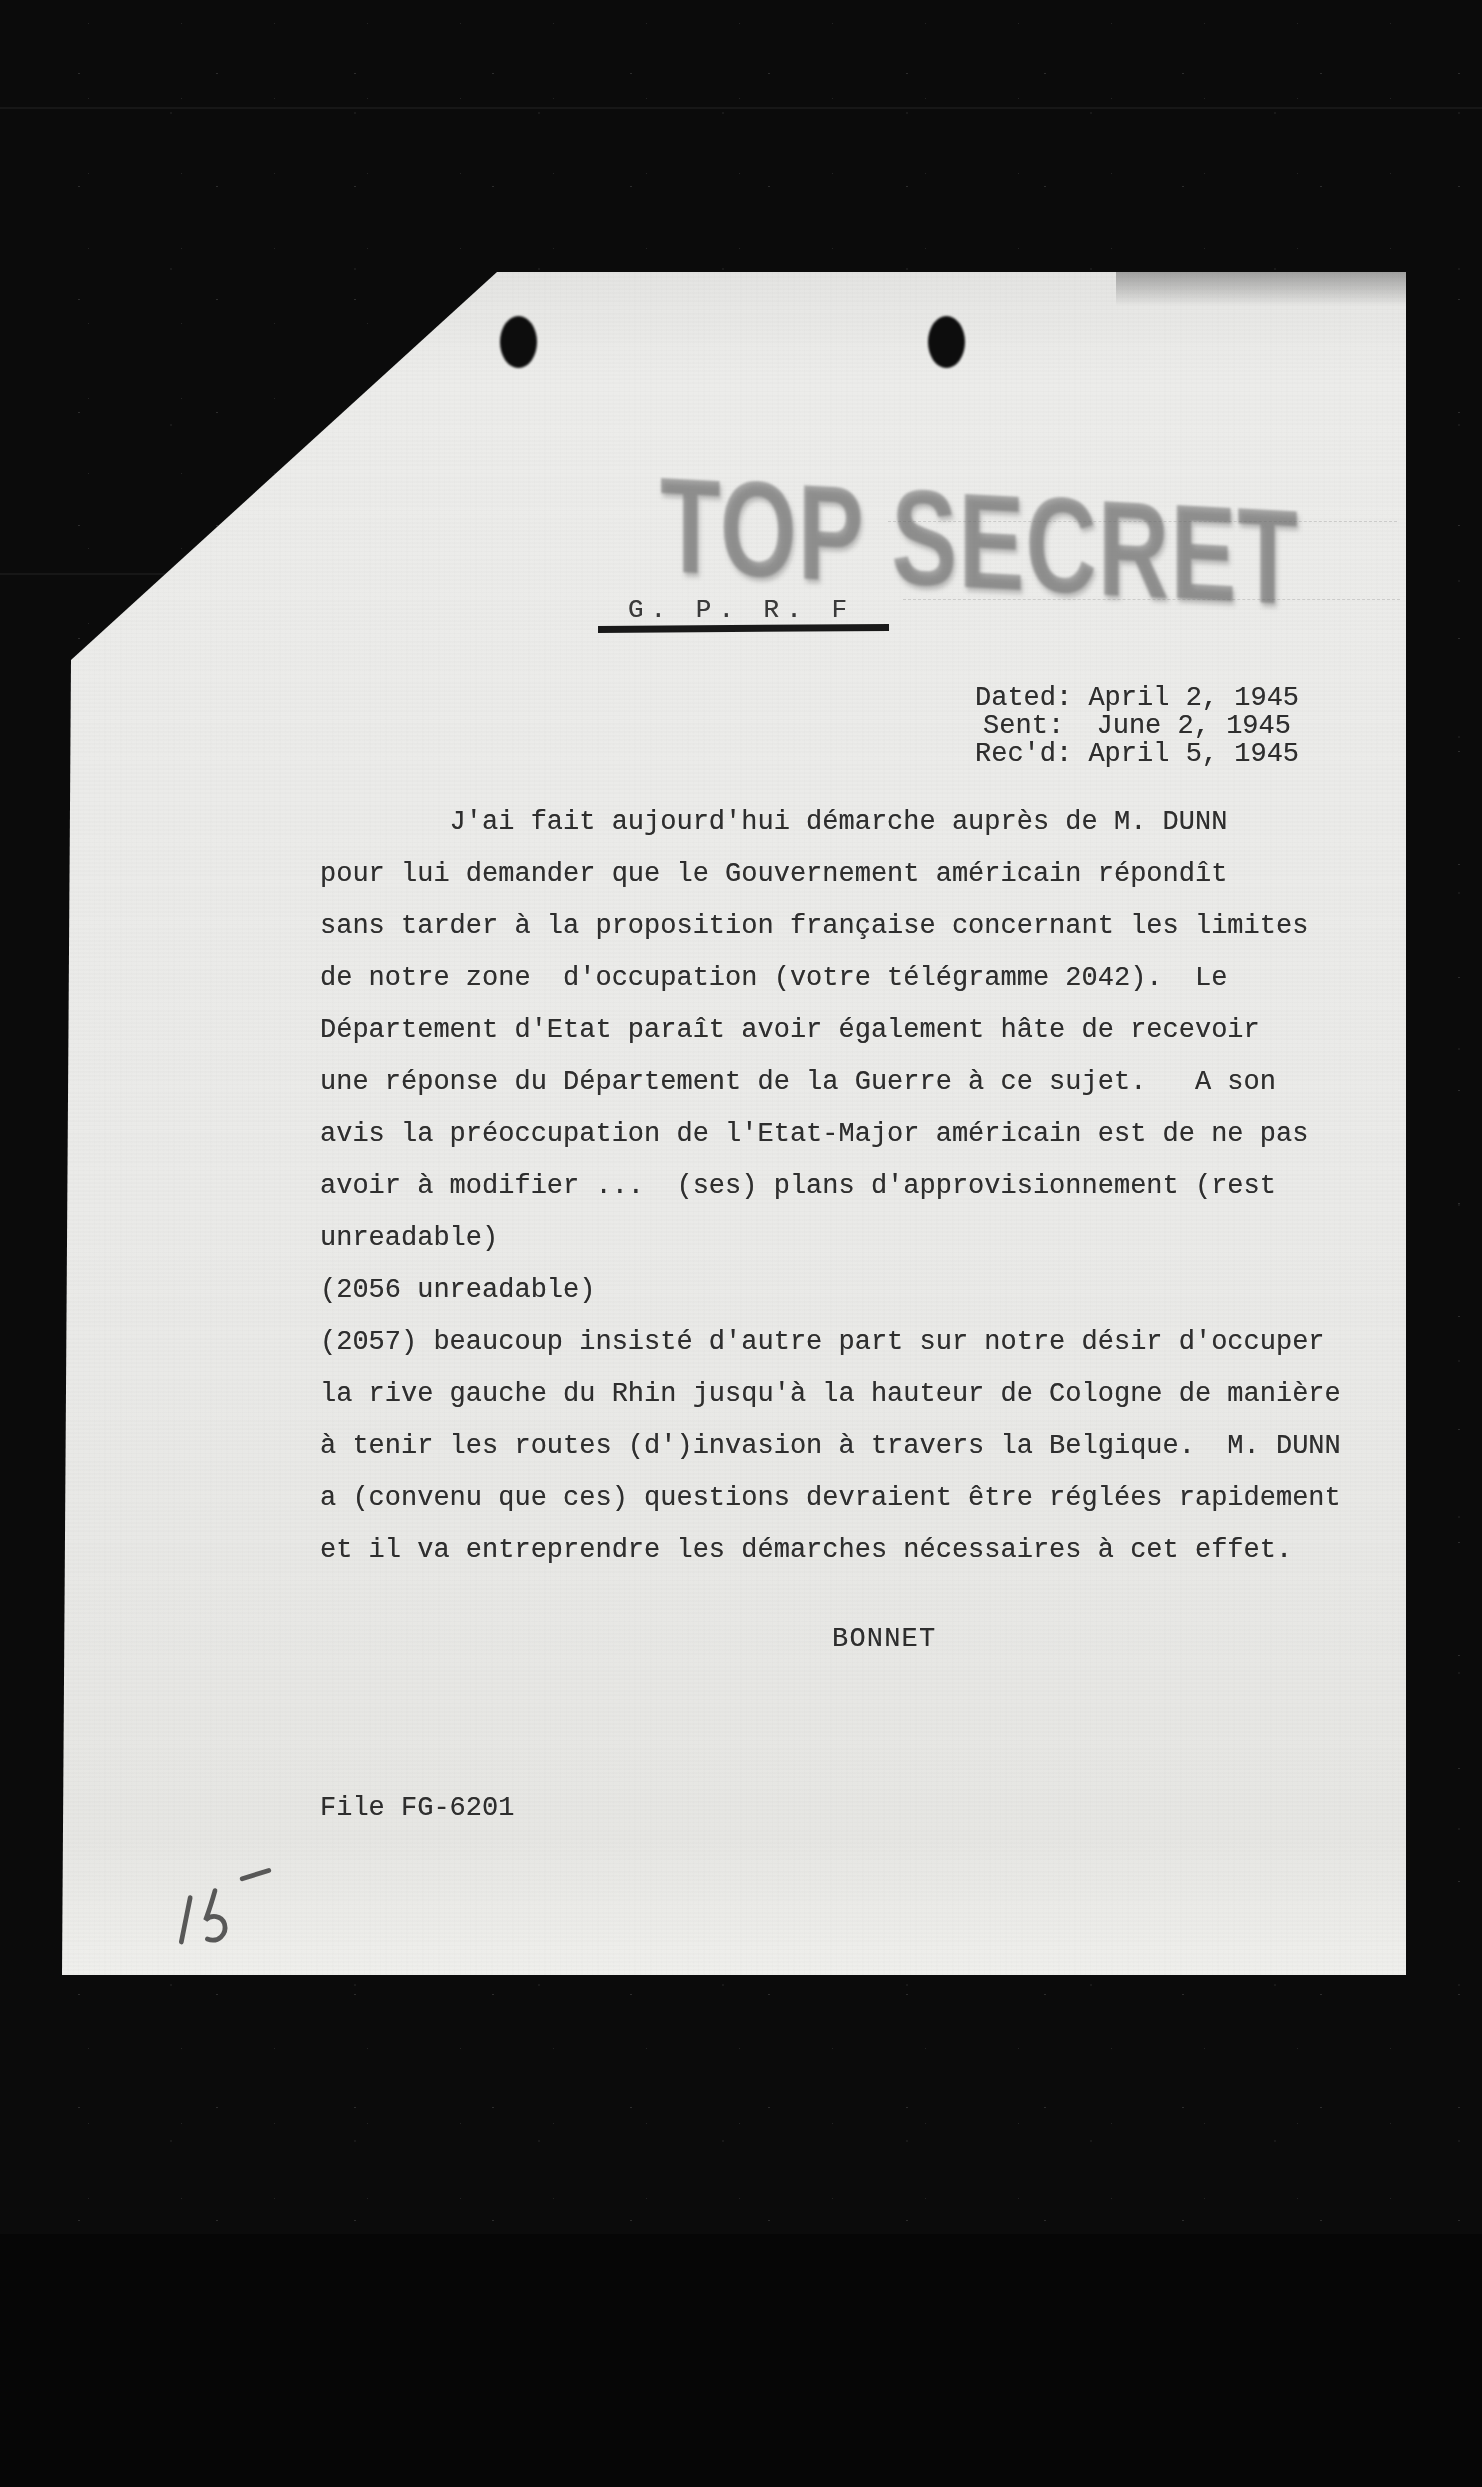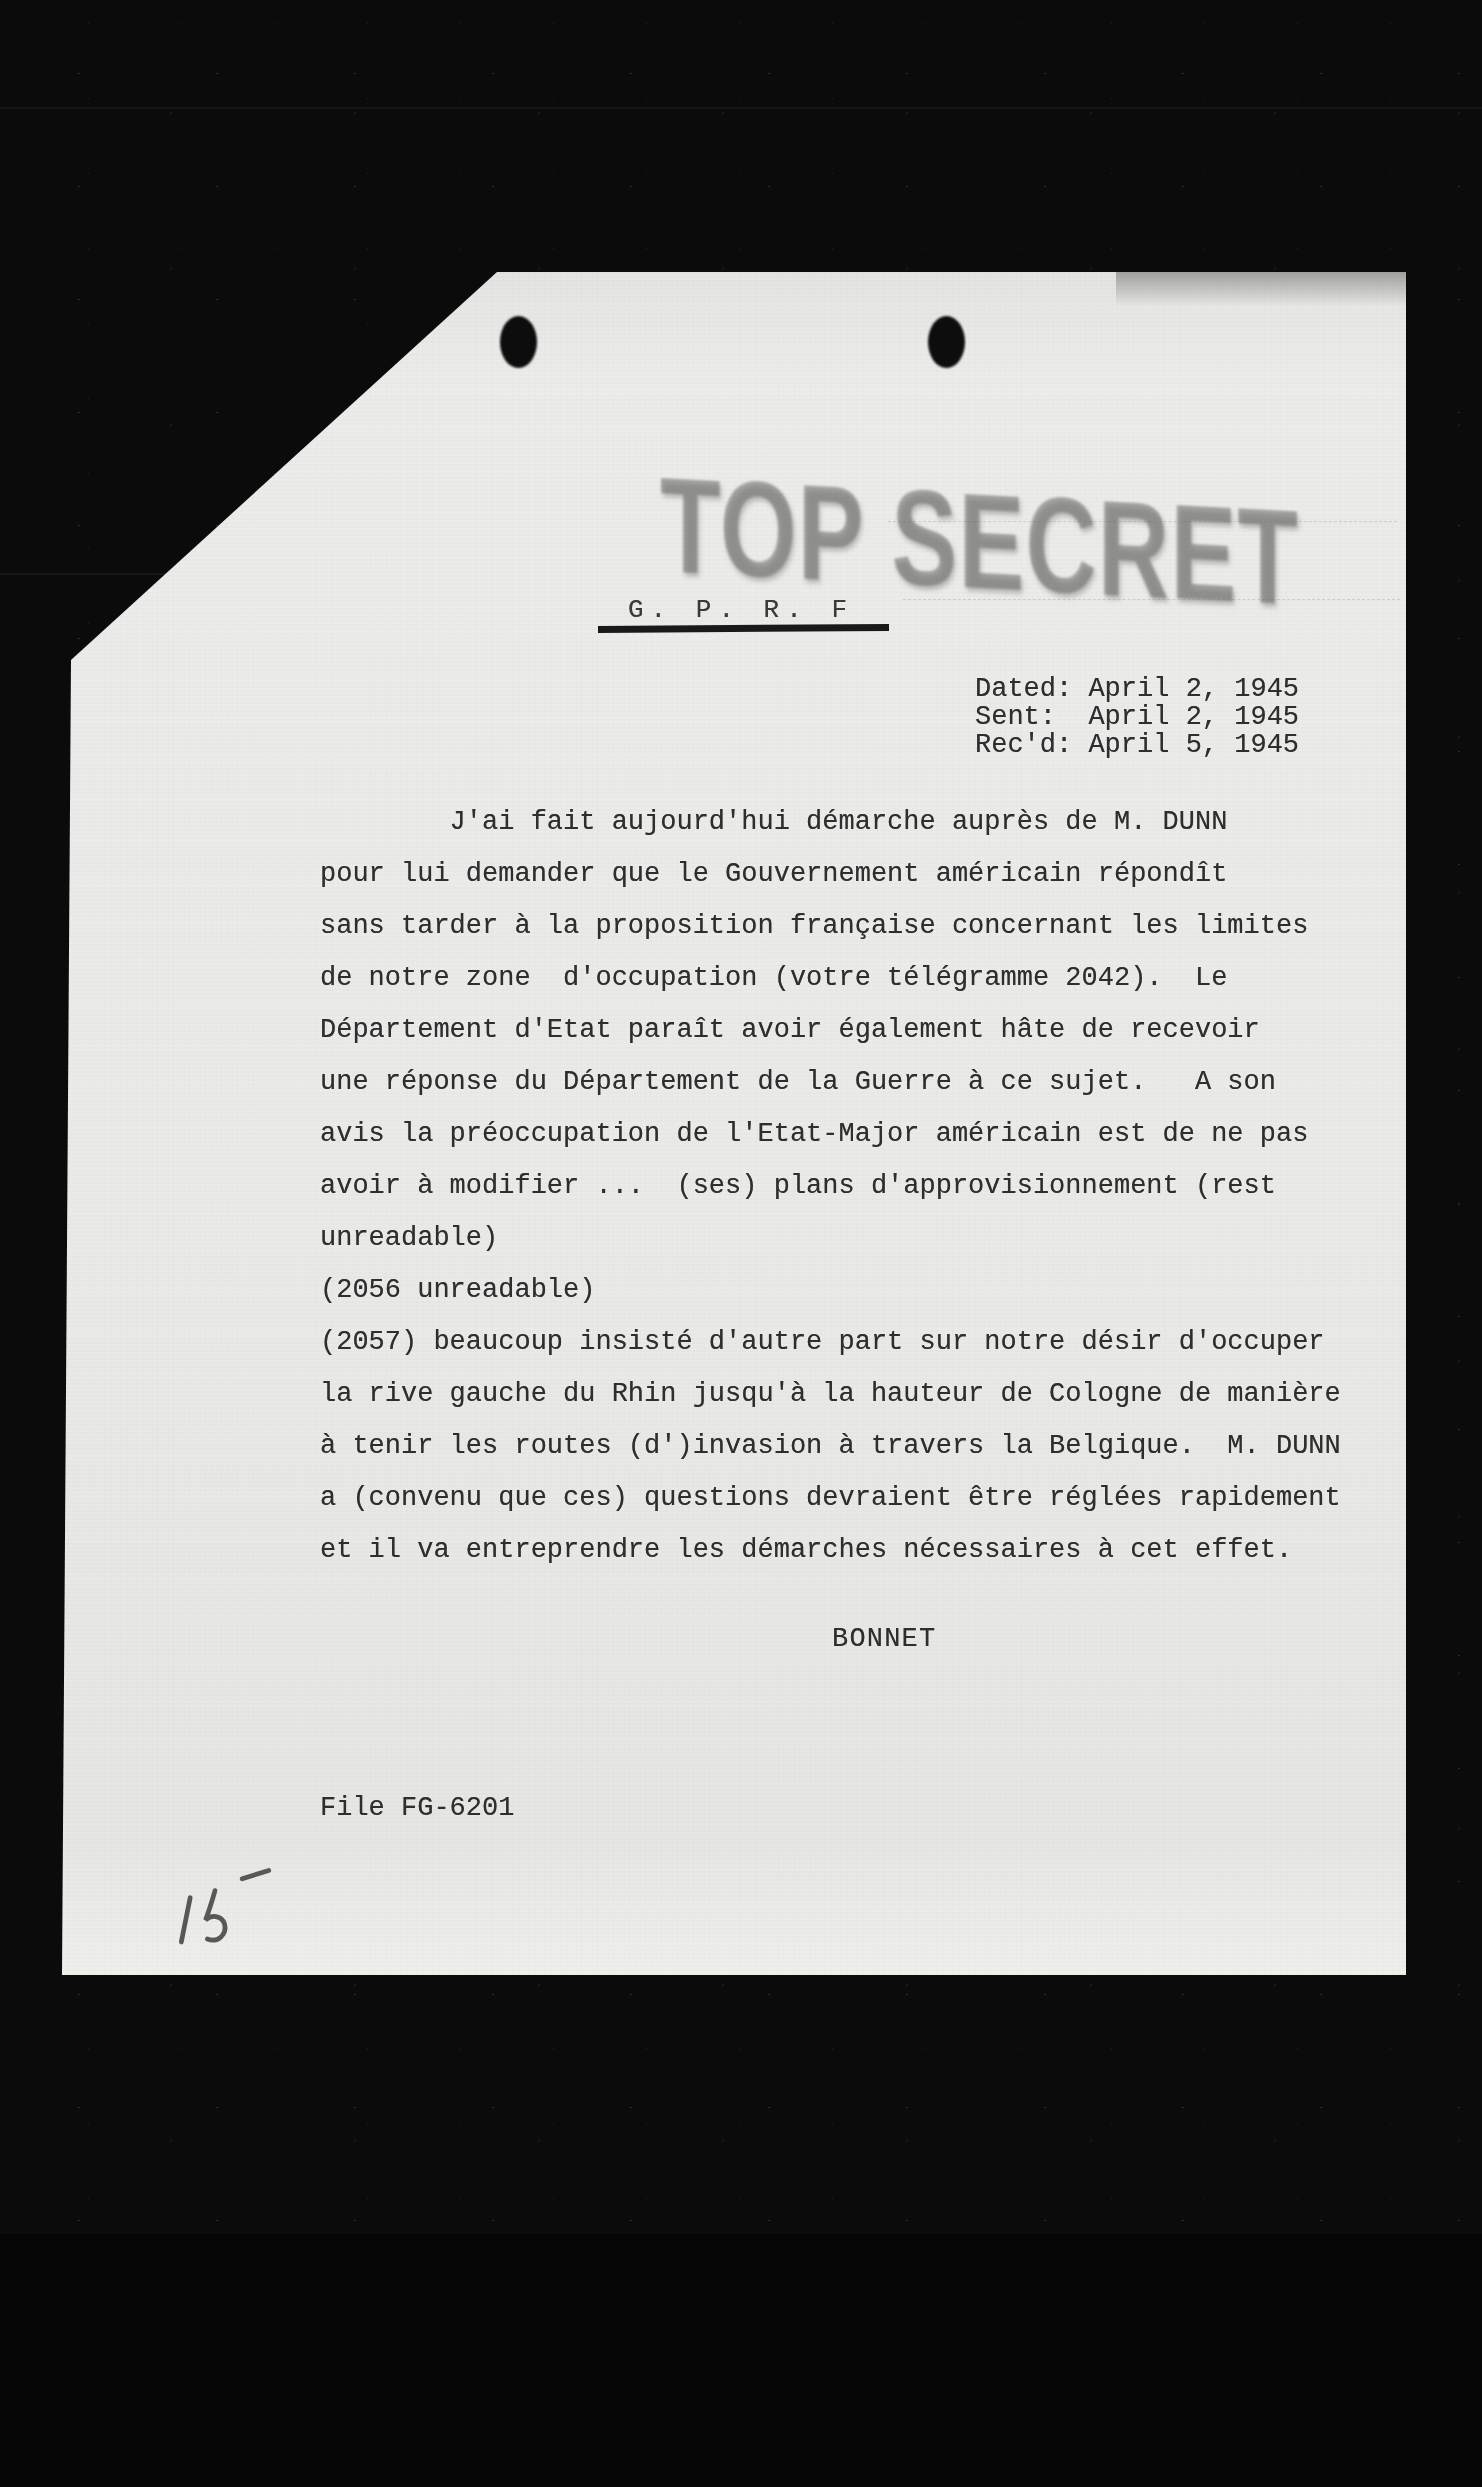--- a/index.html
+++ b/index.html
@@ -38,21 +38,21 @@
     letter-spacing:1.2px;color:rgba(104,104,104,.52);
     transform:rotate(3deg) skewX(3deg) scaleX(.73);
     transform-origin:left top;
     filter:blur(1.3px);
     text-shadow:2.4px 3.6px 5.3px rgba(90,90,90,.35);
   }
   .gprf{position:absolute;left:566px;top:323px;font-size:26px;letter-spacing:7px;color:#3a3a3a;}
   .gprf-underline{position:absolute;left:536px;top:353px;width:291px;height:7px;
     background:#191919;transform:rotate(-.4deg);}
   .header-left{position:absolute;left:262px;top:403px;line-height:28px;}
-  .header-right{position:absolute;left:913px;top:403px;line-height:28px;text-align:center;}
+  .header-right{position:absolute;left:913px;top:412px;line-height:28px;text-align:center;}
   .body-text{position:absolute;left:258px;top:524px;width:1042px;line-height:52px;}
   .signature{position:absolute;left:770px;top:1320px;letter-spacing:1.2px;margin-top:32px;}
   .file-number{position:absolute;left:258px;top:1510px;margin-top:11px;}
   .exam-block{position:absolute;left:862px;top:1470px;line-height:27px;}
   .sub-o{position:relative;top:.38em;}
   .faint-rule{position:absolute;border-top:1.8px dashed rgba(80,80,80,.20);}
   .handwritten{position:absolute;left:101px;top:1584px;}
 </style>
 </head>
 <body>
@@ -71,21 +71,21 @@
 
     <div class="faint-rule" style="left:826px;top:249px;width:509px;"></div>
     <div class="faint-rule" style="left:841px;top:327px;width:497px;"></div>
 
     <div class="stamp">TOP SECRET</div>
 
     <div class="typewriter gprf">G. P. R. F</div>
     <div class="gprf-underline"></div>
 
 
-    <div class="typewriter header-right"><div>Dated: April 2, 1945</div><div>Sent:  April 2, 1945</div><div>Rec'd: April 5, 1945</div></div>
+    <div class="typewriter header-right"><div>Dated: April 2, 1945</div><div>Sent:  June 2, 1945</div><div>Rec'd: April 5, 1945</div></div>
 
     <div class="typewriter body-text"><div>        J'ai fait aujourd'hui démarche auprès de M. DUNN</div><div>pour lui demander que le Gouvernement américain répondît</div><div>sans tarder à la proposition française concernant les limites</div><div>de notre zone  d'occupation (votre télégramme 2042).  Le</div><div>Département d'Etat paraît avoir également hâte de recevoir</div><div>une réponse du Département de la Guerre à ce sujet.   A son</div><div>avis la préoccupation de l'Etat-Major américain est de ne pas</div><div>avoir à modifier ...  (ses) plans d'approvisionnement (rest</div><div>unreadable)</div><div>(2056 unreadable)</div><div>(2057) beaucoup insisté d'autre part sur notre désir d'occuper</div><div>la rive gauche du Rhin jusqu'à la hauteur de Cologne de manière</div><div>à tenir les routes (d')invasion à travers la Belgique.  M. DUNN</div><div>a (convenu que ces) questions devraient être réglées rapidement</div><div>et il va entreprendre les démarches nécessaires à cet effet.</div></div>
 
     <div class="typewriter signature">BONNET</div>
 
     <div class="typewriter file-number">File FG-6201</div>
 
 
     <svg class="handwritten" width="130" height="107" viewBox="0 0 220 180" role="img" aria-label="15">
       <g fill="none" stroke="#3f3f3f" stroke-width="8" stroke-linecap="round" opacity="0.85">

